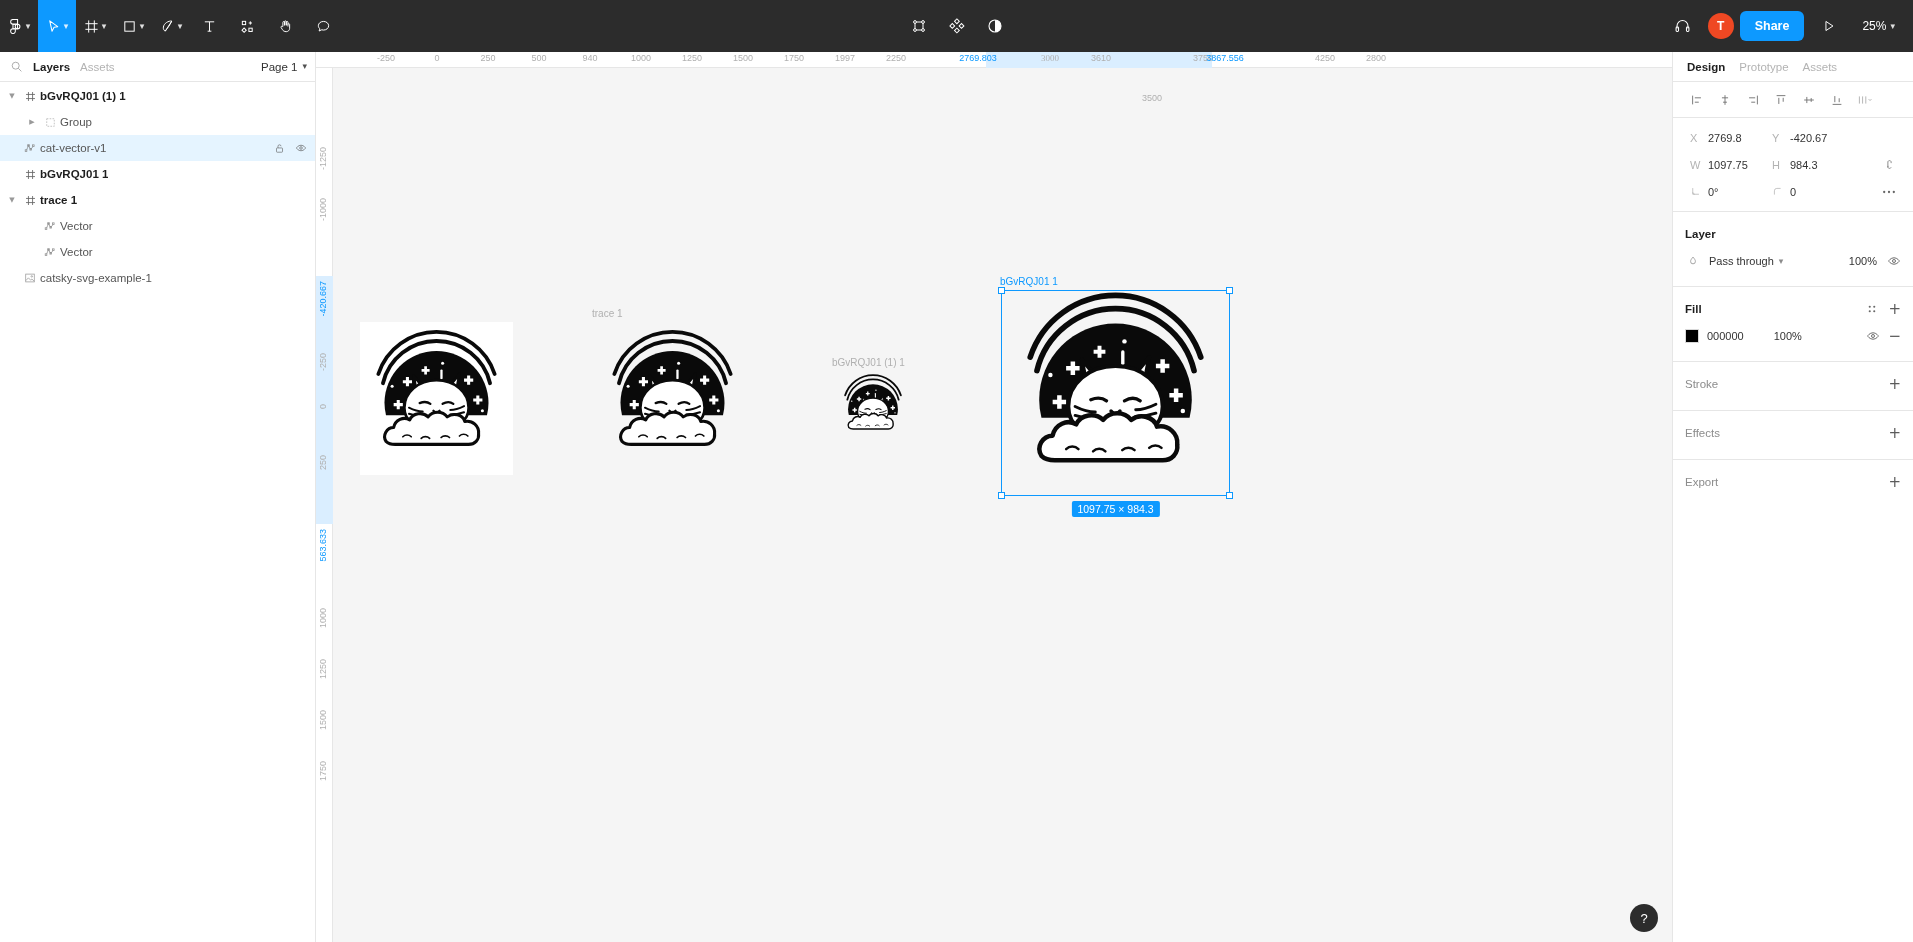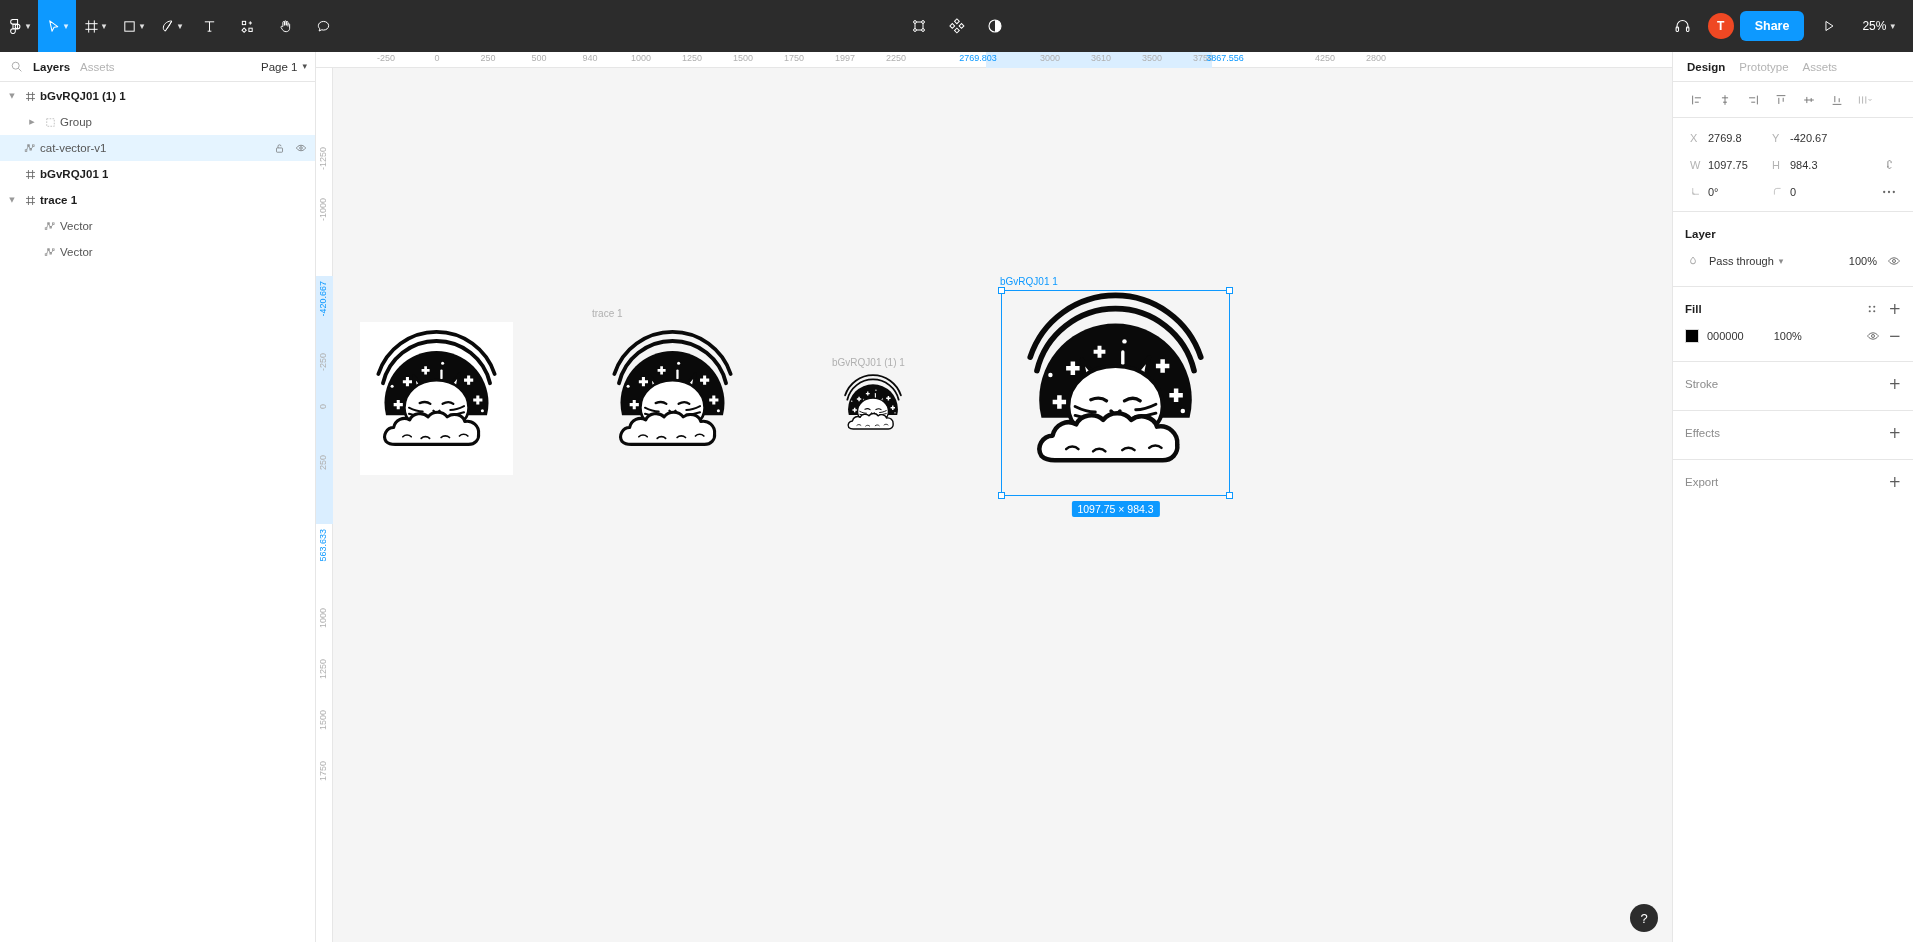--- a/index.html
+++ b/index.html
@@ -406,41 +406,52 @@
             <svg width="12" height="12" viewBox="0 0 16 16" fill="none" stroke="#666" stroke-width="1">
               <path d="M3 11.5L6 5l3 5 3.2-4.2"></path>
               <rect x="1.6" y="10.4" width="2.2" height="2.2" fill="#fff"></rect>
               <rect x="4.9" y="3.6" width="2.2" height="2.2" fill="#fff"></rect>
               <rect x="7.9" y="8.6" width="2.2" height="2.2" fill="#fff"></rect>
               <rect x="11.3" y="3.8" width="2.2" height="2.2" fill="#fff"></rect>
             </svg>
           </span>
           <span class="l-name muted">Vector</span>
         </div>
+        <div class="layer-row" style="padding-left: 4px;">
+          <span class="disc"></span>
+          <span class="l-ico">
+            <svg width="12" height="12" viewBox="0 0 16 16" fill="none" stroke="#777" stroke-width="1">
+              <rect x="2.3" y="2.8" width="11.4" height="10.4"></rect>
+              <circle cx="10.4" cy="5.9" r="1"></circle>
+              <path d="M2.5 11.4l3.4-3.6 3 3.1 1.6-1.5 3.2 2.9"></path>
+            </svg>
+          </span>
+          <span class="l-name muted">catsky-svg-example-1</span>
+        </div>
       </div>
   </div>
 
   <div id="canvas-wrap">
     <div id="ruler-h">
         <div class="ruler-sel-h" style="left: 670px; width: 226px;"></div>
         <div class="rh-tick" style="left: 70px;">-250</div>
         <div class="rh-tick" style="left: 121px;">0</div>
         <div class="rh-tick" style="left: 172px;">250</div>
         <div class="rh-tick" style="left: 223px;">500</div>
         <div class="rh-tick" style="left: 274px;">940</div>
         <div class="rh-tick" style="left: 325px;">1000</div>
         <div class="rh-tick" style="left: 376px;">1250</div>
         <div class="rh-tick" style="left: 427px;">1500</div>
         <div class="rh-tick" style="left: 478px;">1750</div>
         <div class="rh-tick" style="left: 529px;">1997</div>
         <div class="rh-tick" style="left: 580px;">2250</div>
         <div class="rh-tick hi" style="left: 662px;">2769.803</div>
-        <div class="rh-tick" style="left: 734px;">3000</div>
+        <div class="rh-tick" style="left: 734px; font-family: Liberation Serif, serif;">3000</div>
         <div class="rh-tick" style="left: 785px;">3610</div>
-        <div class="rh-tick" style="left: 836px;">3500</div>
+        <div class="rh-tick" style="left: 836px; margin-top: 40px;">3500</div>
         <div class="rh-tick" style="left: 887px;">3750</div>
         <div class="rh-tick hi" style="left: 909px;">3867.556</div>
         <div class="rh-tick" style="left: 1009px;">4250</div>
         <div class="rh-tick" style="left: 1060px;">2800</div>
       </div>
     <div id="ruler-v">
         <div class="ruler-sel-v" style="top: 208px; height: 248px;"></div>
         <div class="rv-tick" style="top: 79px;">-1250</div>
         <div class="rv-tick" style="top: 130px;">-1000</div>
         <div class="rv-tick hi" style="top: 213px;">-420.667</div>

